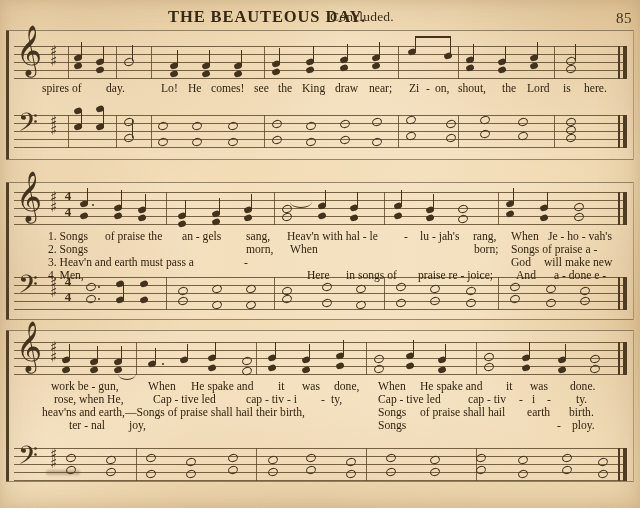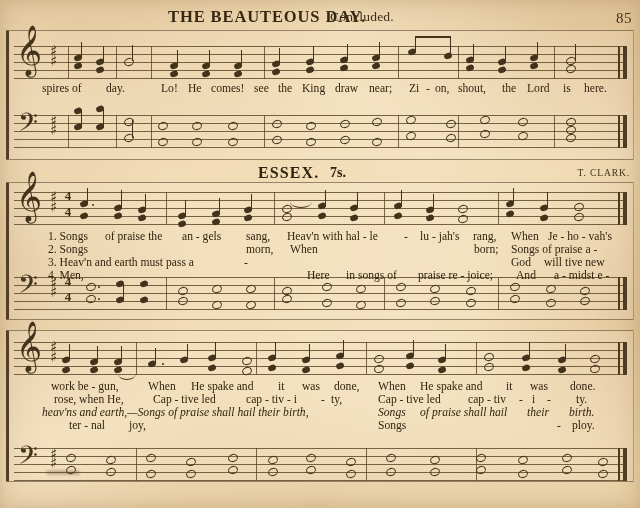--- a/index.html
+++ b/index.html
@@ -265,25 +265,20 @@
     <div class="nh open" style="left:512px;top:102px;"></div>
     <div class="nh open" style="left:560px;top:88px;"></div>
     <div class="nh open" style="left:560px;top:96px;"></div>
     <div class="nh open" style="left:560px;top:104px;"></div>
 
     <div class="lyrics" style="top:52px;">
       <div class="lyr-line"><span style="left: 36px;">spires of</span><span style="left: 100px;">day.</span><span style="left: 155px;">Lo!</span><span style="left: 182px;">He</span><span style="left: 205px;">comes!</span><span style="left: 248px;">see</span><span style="left: 272px;">the</span><span style="left: 296px;">King</span><span style="left: 329px;">draw</span><span style="left: 363px;">near;</span><span style="left: 403px;">Zi</span><span style="left: 420px;">-</span><span style="left: 429px;">on,</span><span style="left: 452px;">shout,</span><span style="left: 496px;">the</span><span style="left: 521px;">Lord</span><span style="left: 557px;">is</span><span style="left: 578px;">here.</span></div>
     </div>
   </div>
 
-  <div class="tune">
-    <div class="tune-name">ESSEX.</div>
-    <div class="tune-meter">7s.</div>
-    <div class="composer">T. CLARK.</div>
-  </div>
 
   <div class="system" id="sys2" style="top:182px;height:138px;">
     <div class="sysbox"></div>
 
     <div class="staff" style="top:10px;">
       <div class="ln"></div>
         <div class="ln"></div>
         <div class="ln"></div>
         <div class="ln"></div>
         <div class="ln"></div>
@@ -395,22 +390,22 @@
     <div class="nh open" style="left:504px;top:101px;"></div>
     <div class="nh open" style="left:504px;top:113px;"></div>
     <div class="nh open" style="left:540px;top:103px;"></div>
     <div class="nh open" style="left:540px;top:117px;"></div>
     <div class="nh open" style="left:574px;top:105px;"></div>
     <div class="nh open" style="left:574px;top:115px;"></div>
 
     <div class="lyrics" style="top:48px;">
       <div class="lyr-line" style="top:0px;"><span style="left: 42px;">1. Songs</span><span style="left: 99px;">of praise the</span><span style="left: 176px;">an - gels</span><span style="left: 240px;">sang,</span><span style="left: 281px;">Heav'n with hal - le</span><span style="left: 398px;">-</span><span style="left: 414px;">lu - jah's</span><span style="left: 467px;">rang,</span><span style="left: 505px;">When</span><span style="left: 542px;">Je - ho - vah's</span></div>
       <div class="lyr-line" style="top:13px;"><span style="left: 42px;">2. Songs</span><span style="left: 240px;">morn,</span><span style="left: 284px;">When</span><span style="left: 468px;">born;</span><span style="left: 505px;">Songs of praise a -</span></div>
-      <div class="lyr-line" style="top:26px;"><span style="left: 42px;">3. Heav'n and earth must pass a</span><span style="left: 238px;">-</span><span style="left: 505px;">God</span><span style="left: 538px;">will tive new</span></div>
-      <div class="lyr-line" style="top:39px;"><span style="left: 42px;">4. Men,</span><span style="left: 301px;">Here</span><span style="left: 340px;">in songs of</span><span style="left: 412px;">praise re - joice;</span><span style="left: 510px;">And</span><span style="left: 548px;">a - midst e -</span></div>
+      <div class="lyr-line" style="top:26px;"><span style="left: 42px;">3. Heav'n and earth must pass a</span><span style="left: 238px;">-</span><span style="left: 505px;">God</span><span style="left: 538px;">will make new</span></div>
+      <div class="lyr-line" style="top:39px;"><span style="left: 42px;">4. Men,</span><span style="left: 301px;">Here</span><span style="left: 340px;">in songs of</span><span style="left: 412px;">praise re - joice;</span><span style="left: 510px;">And</span><span style="left: 548px;">a - done e -</span></div>
     </div>
   </div>
 
   <div class="system" id="sys3" style="top:330px;height:152px;">
     <div class="sysbox"></div>
 
     <div class="staff" style="top:12px;">
       <div class="ln"></div>
         <div class="ln"></div>
         <div class="ln"></div>
@@ -518,21 +513,21 @@
     <div class="nh open" style="left:512px;top:126px;"></div>
     <div class="nh open" style="left:512px;top:140px;"></div>
     <div class="nh open" style="left:556px;top:124px;"></div>
     <div class="nh open" style="left:556px;top:136px;"></div>
     <div class="nh open" style="left:592px;top:128px;"></div>
     <div class="nh open" style="left:592px;top:140px;"></div>
 
     <div class="lyrics" style="top:50px;">
       <div class="lyr-line" style="top:0px;"><span style="left: 45px;">work be - gun,</span><span style="left: 142px;">When</span><span style="left: 185px;">He spake and</span><span style="left: 272px;">it</span><span style="left: 296px;">was</span><span style="left: 328px;">done,</span><span style="left: 372px;">When</span><span style="left: 414px;">He spake and</span><span style="left: 500px;">it</span><span style="left: 524px;">was</span><span style="left: 564px;">done.</span></div>
       <div class="lyr-line" style="top:13px;"><span style="left: 48px;">rose, when He,</span><span style="left: 147px;">Cap - tive led</span><span style="left: 240px;">cap - tiv - i</span><span style="left: 315px;">-</span><span style="left: 325px;">ty,</span><span style="left: 372px;">Cap - tive led</span><span style="left: 462px;">cap - tiv</span><span style="left: 513px;">-</span><span style="left: 526px;">i</span><span style="left: 541px;">-</span><span style="left: 570px;">ty.</span></div>
-      <div class="lyr-line" style="top:26px;font-style:italic;"><span style="left: 36px;">heav'ns and earth,—Songs of praise shall hail their birth,</span><span style="left: 372px;">Songs</span><span style="left: 414px;">of praise shall hail</span><span style="left: 521px;">their</span><span style="left: 563px;">birth.</span></div>
+      <div class="lyr-line" style="top:26px;"><span style="left: 36px;">heav'ns and earth,—Songs of praise shall hail their birth,</span><span style="left: 372px;">Songs</span><span style="left: 414px;">of praise shall hail</span><span style="left: 521px;">earth</span><span style="left: 563px;">birth.</span></div>
       <div class="lyr-line" style="top:39px;"><span style="left: 63px;">ter - nal</span><span style="left: 123px;">joy,</span><span style="left: 372px;">Songs</span><span style="left: 551px;">-</span><span style="left: 566px;">ploy.</span></div>
     </div>
   </div>
 
   <div class="smudge"></div>
 </div>
 
 <div class="vign"></div>
 
 </body></html>

